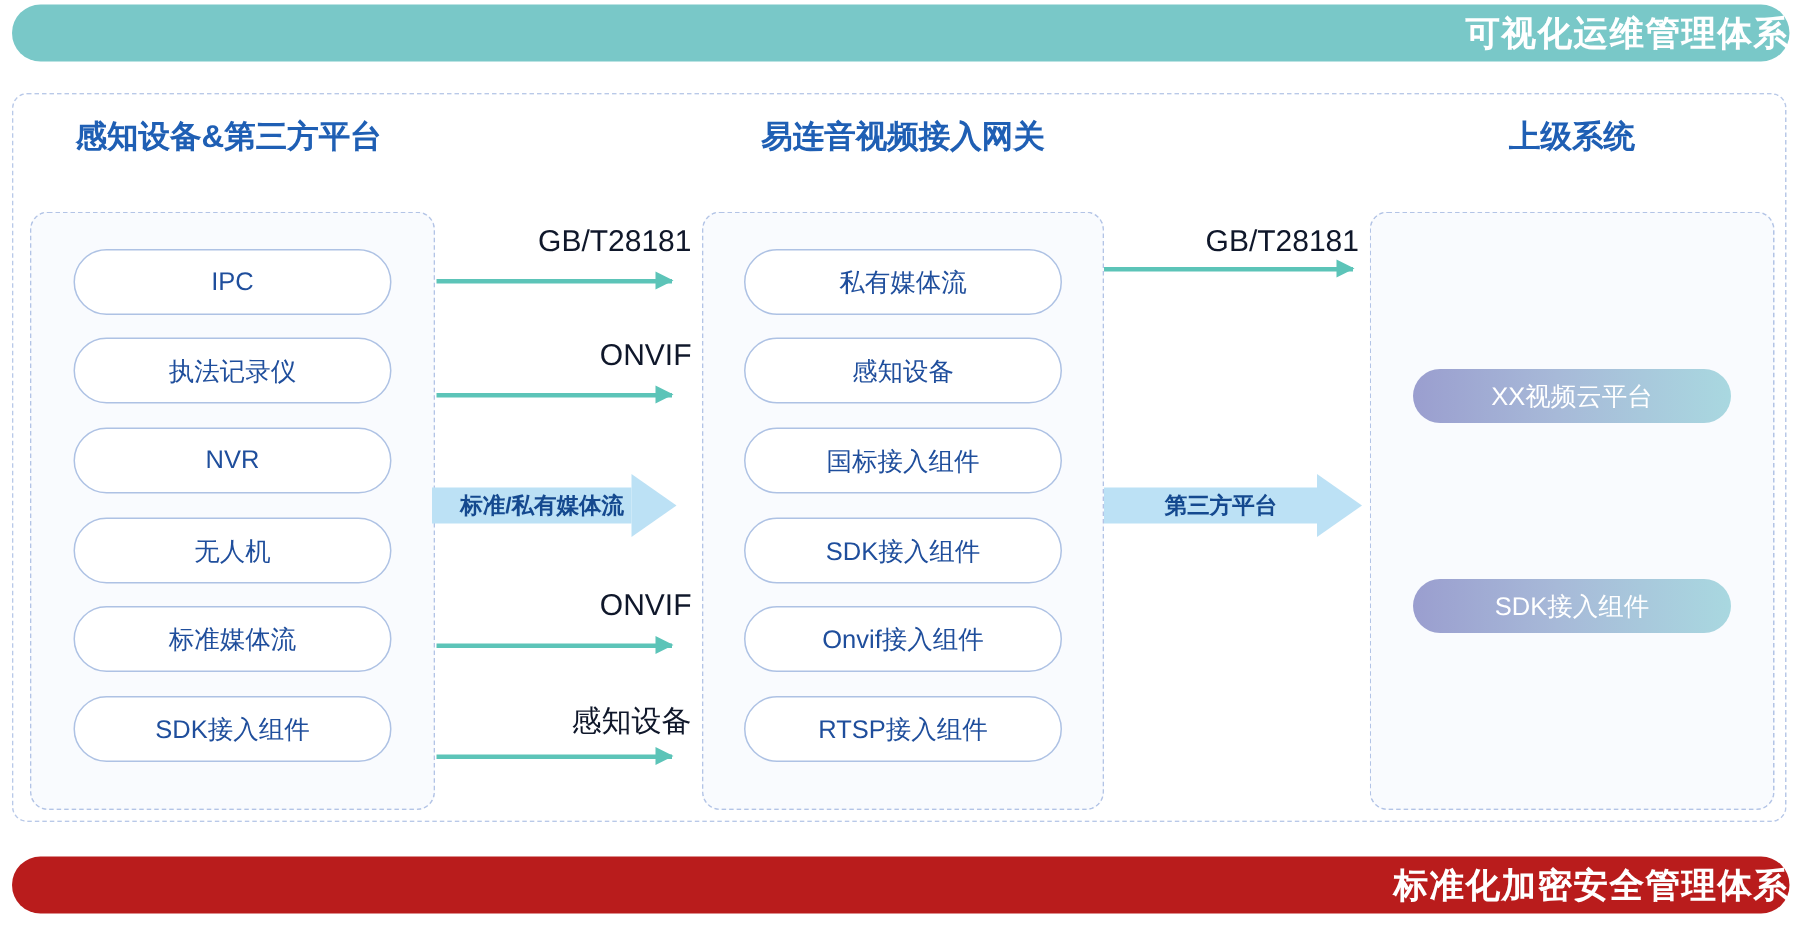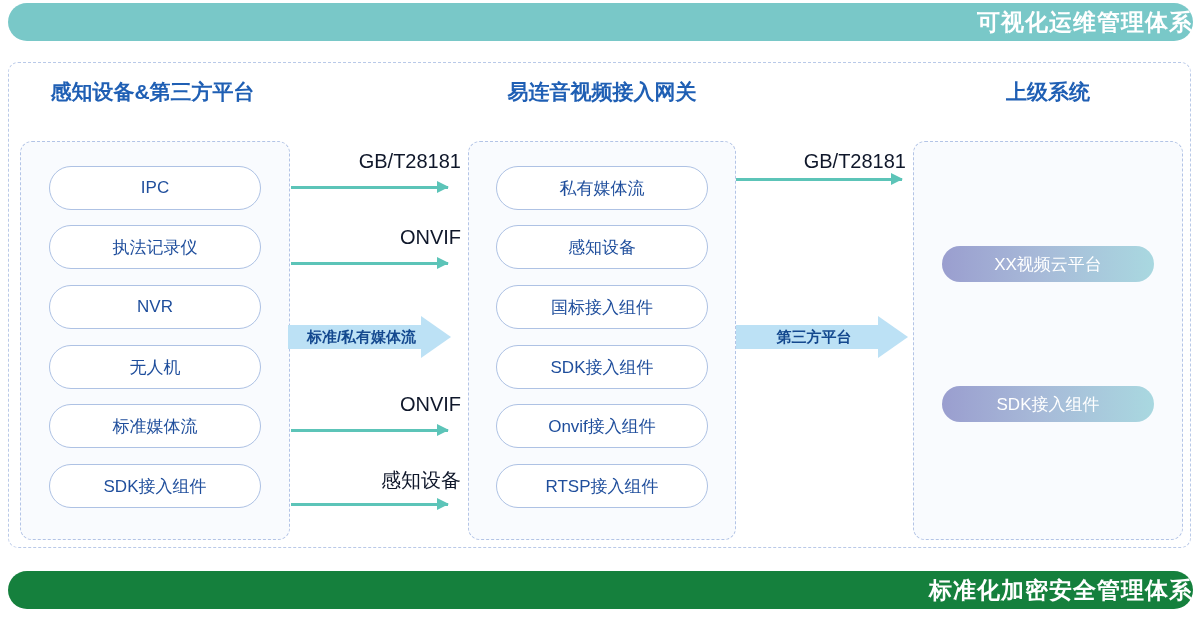--- a/index.html
+++ b/index.html
@@ -29,21 +29,21 @@
     font-size: 23px;
     font-weight: bold;
     letter-spacing: 1px;
   }
   .banner-top {
     top: 3px;
     background: #79c8c8;
   }
   .banner-bottom {
     top: 571px;
-    background: #15803d;
+    background: #b91c1c;
   }
 
   
   .outer-frame {
     position: absolute;
     left: 8px;
     top: 62px;
     width: 1183px;
     height: 486px;
     border: 1.5px dashed #b9c9e8;

